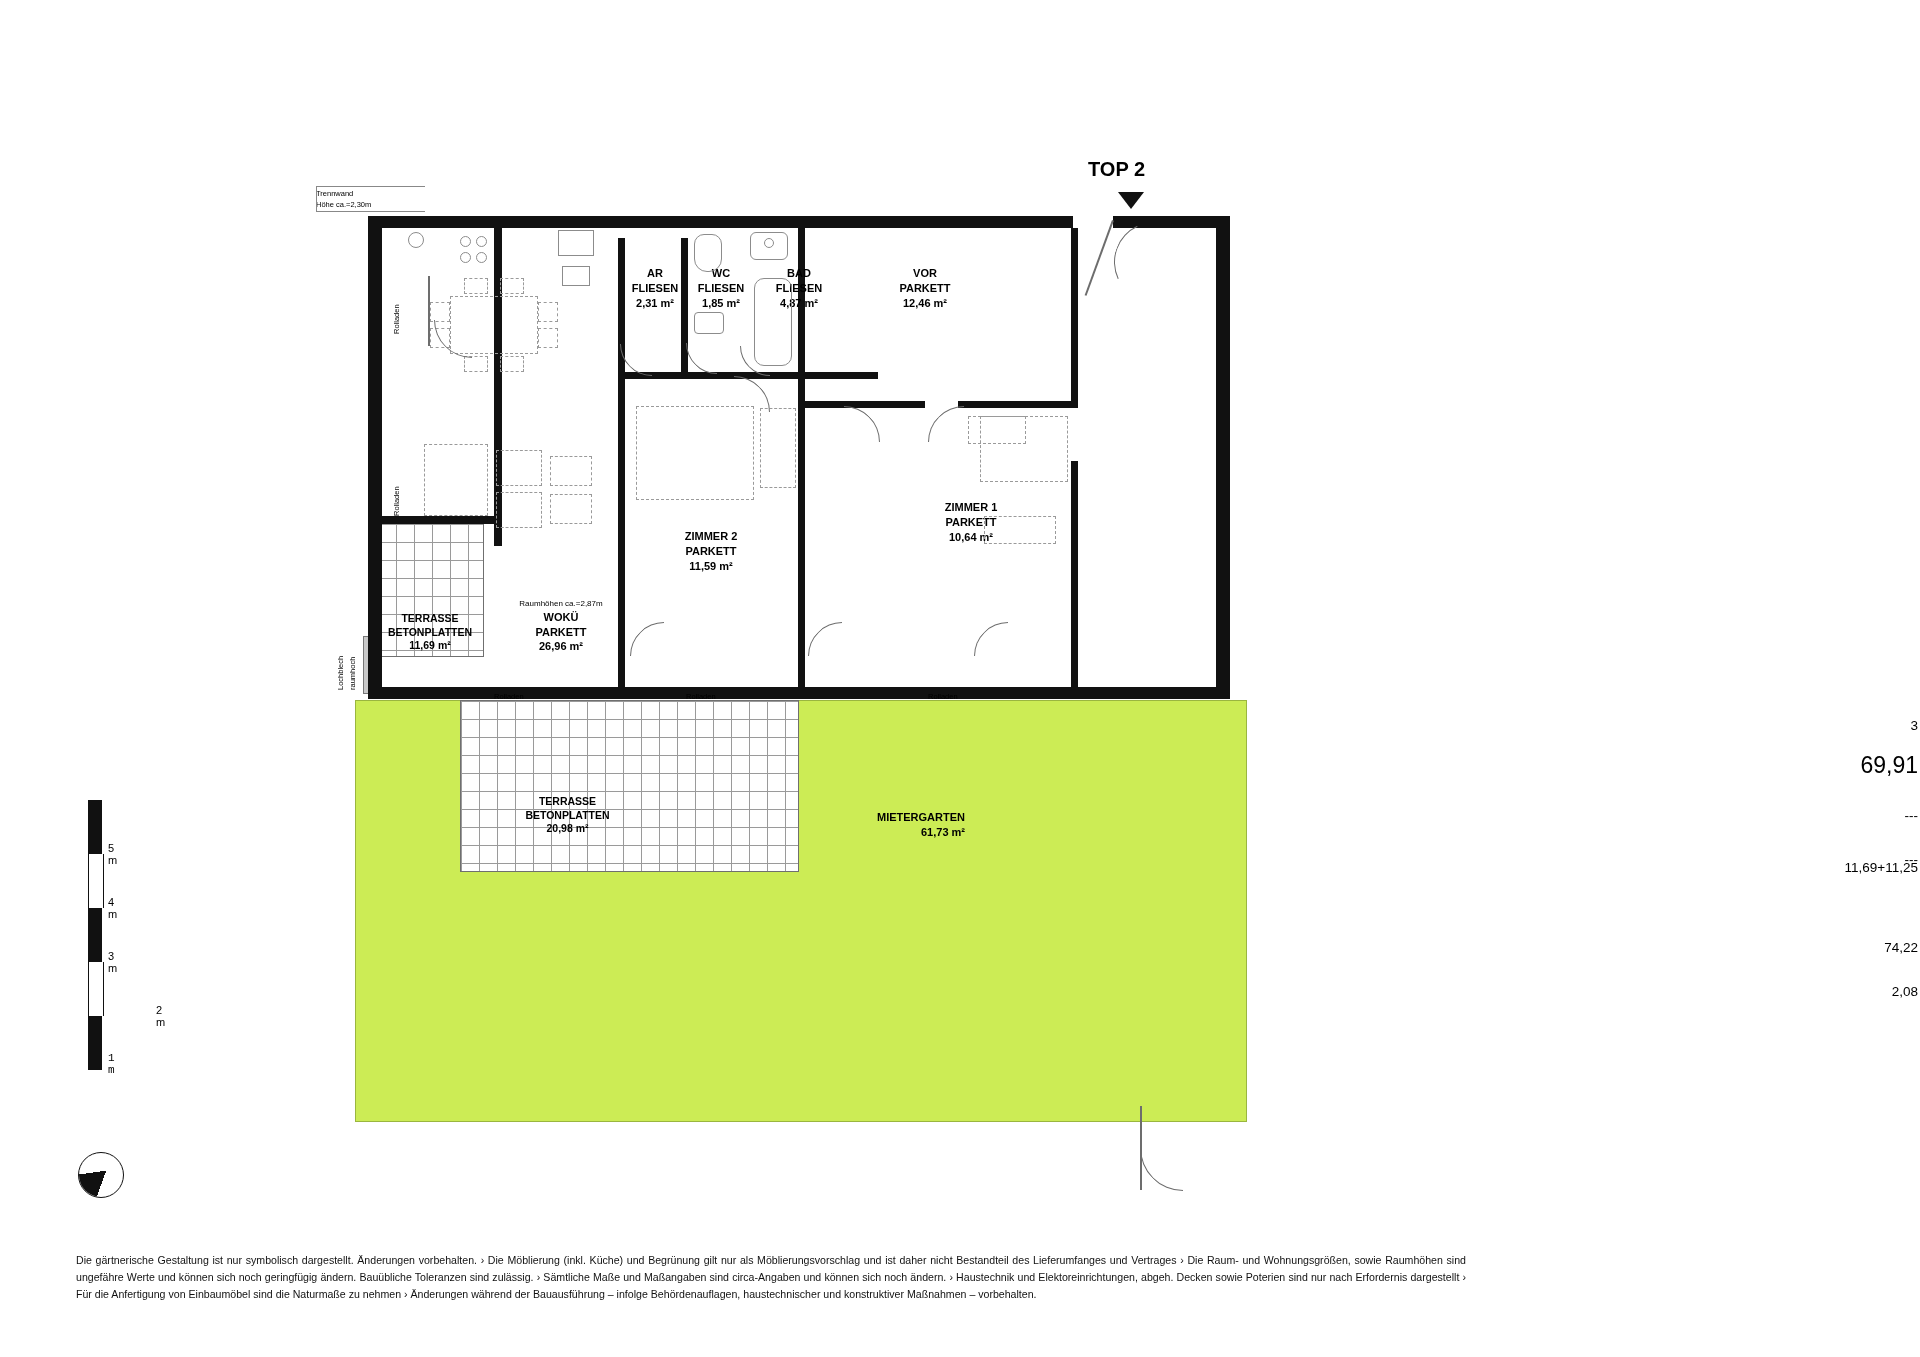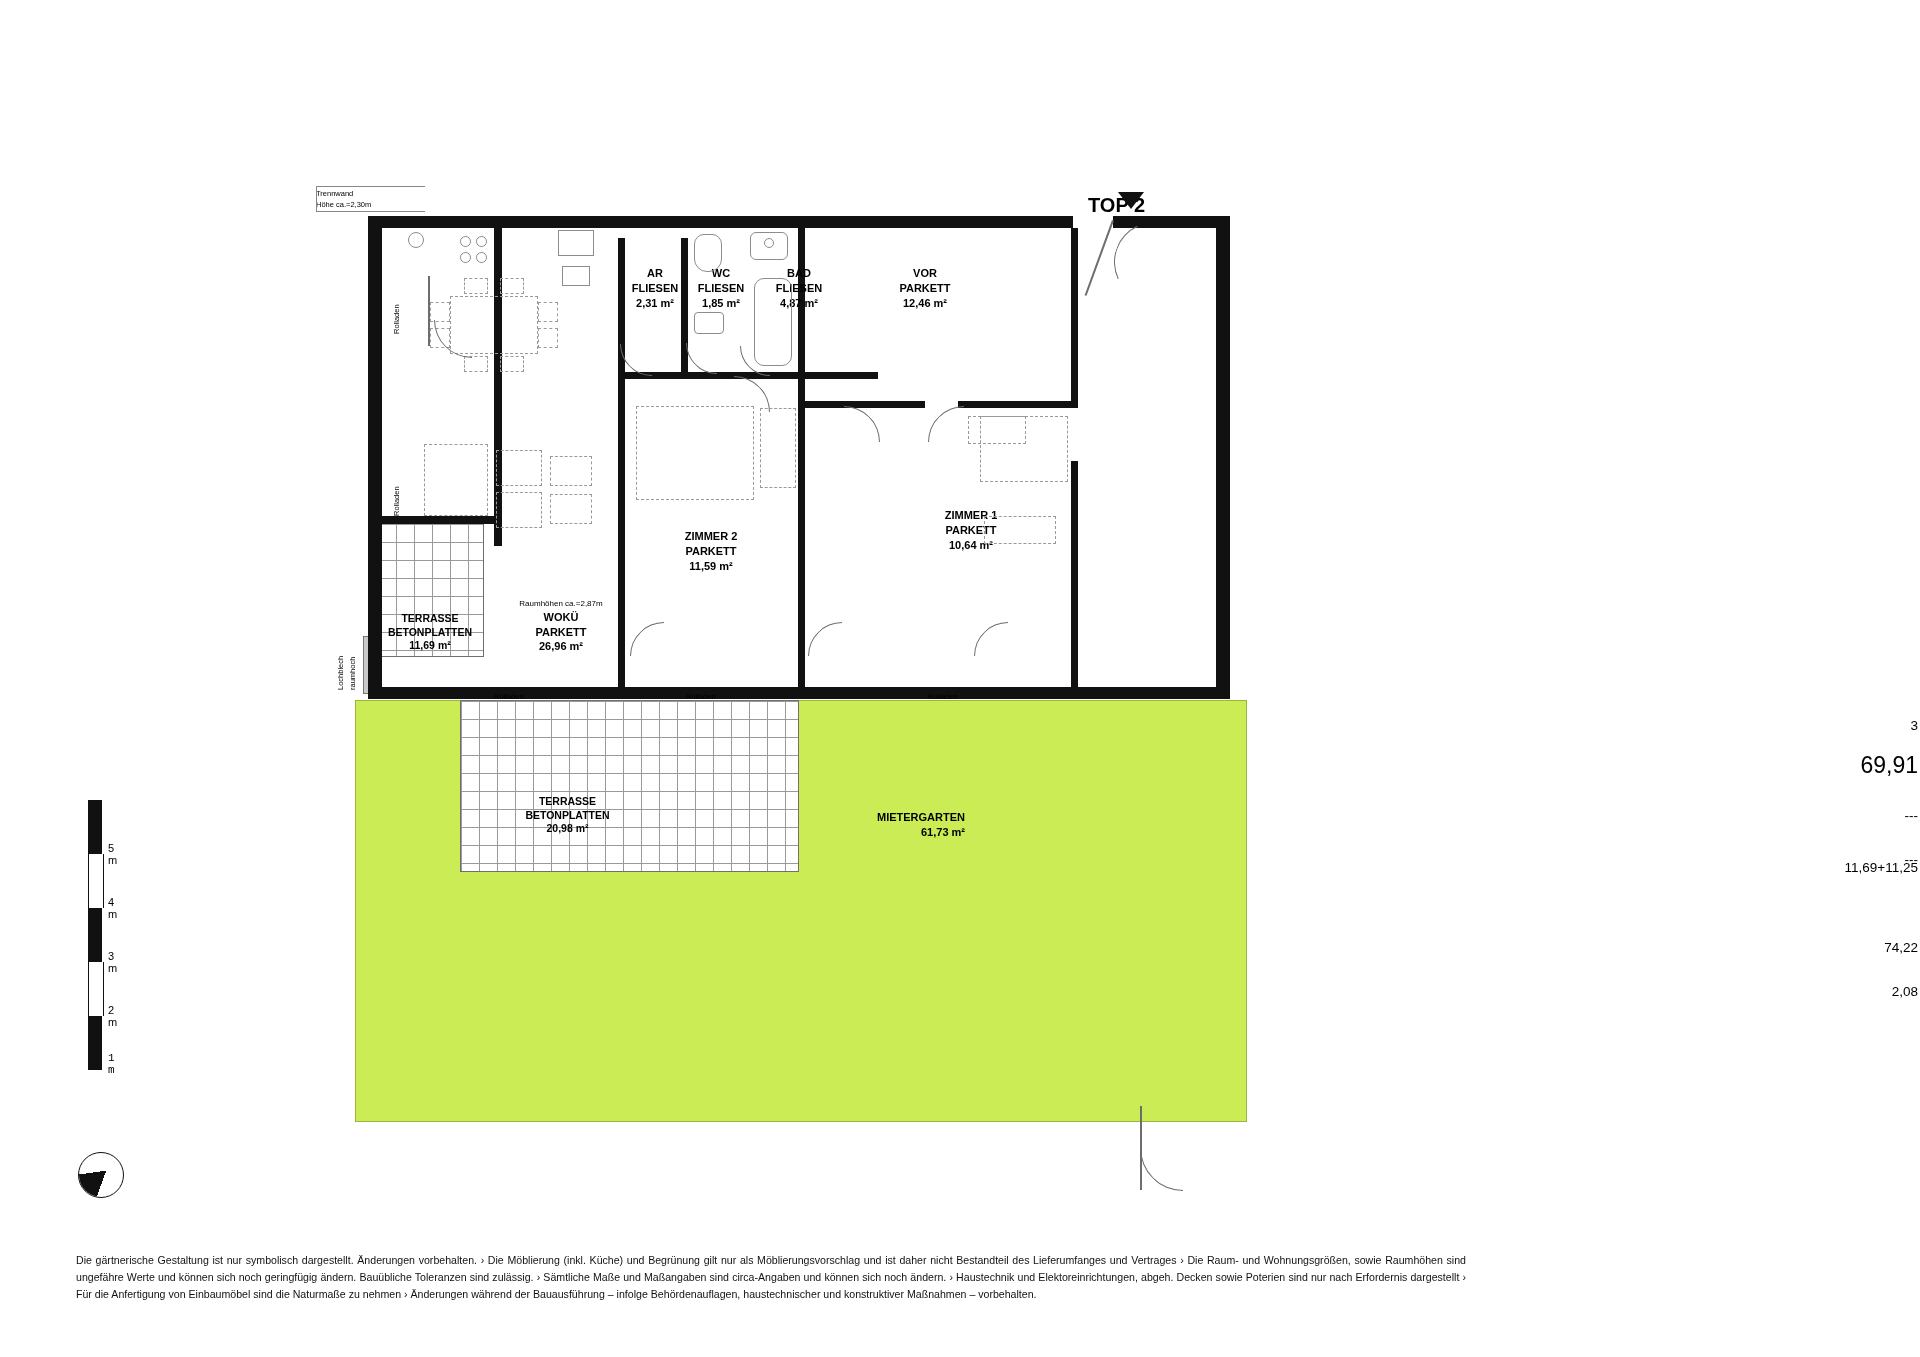--- a/index.html
+++ b/index.html
@@ -51,21 +51,21 @@
   .circ{position:absolute;border:1px solid #8c8c8c;border-radius:50%;}
 
   
   .arc{position:absolute;border:1px solid #6d6d6d;border-radius:50%;}
 
   
   .vlabel{position:absolute;font-size:7.5px;transform:rotate(-90deg);transform-origin:left top;white-space:nowrap;}
   .hlabel{position:absolute;font-size:7.5px;white-space:nowrap;}
 
   
-  #top-marker{position:absolute;left:1088px;top:158px;font-size:20px;font-weight:bold;margin-top:36px;}
+  #top-marker{position:absolute;left:1088px;top:158px;font-size:20px;font-weight:bold;}
   #top-marker-tri{position:absolute;left:1118px;top:192px;width:0;height:0;border-left:13px solid transparent;border-right:13px solid transparent;border-top:17px solid #111;}
 
   
   #scalebar{position:absolute;left:84px;top:800px;width:26px;height:330px;}
   .sb-seg{position:absolute;left:4px;width:14px;}
   .sb-txt{position:absolute;left:24px;font-size:11px;}
 
   
   .north{position:absolute;width:44px;height:44px;border:1.4px solid #111;border-radius:50%;overflow:hidden;background:#fff;}
   .north:after{content:"";position:absolute;left:0;top:0;width:100%;height:100%;
@@ -168,21 +168,21 @@
         <div>PARKETT</div>
         <div>12,46 m²</div>
       </div>
 
       <div class="room-label" style="left:288px;top:280px;width:110px;margin-top:33px;">
         <div>ZIMMER 2</div>
         <div>PARKETT</div>
         <div>11,59 m²</div>
       </div>
 
-      <div class="room-label" style="left:548px;top:292px;width:110px;">
+      <div class="room-label" style="left:548px;top:284px;width:110px;">
         <div>ZIMMER 1</div>
         <div>PARKETT</div>
         <div>10,64 m²</div>
       </div>
 
       <div class="abs" style="left:-52px;top:-28px;width:110px;font-size:7.5px;line-height:1.5;">
         <span>Trennwand</span><br>
         <span>Höhe ca.=2,30m</span>
       </div>
       <div class="abs" style="left:-52px;top:-30px;width:108px;height:24px;border:1px solid #888;border-right:none;"></div>
@@ -253,21 +253,21 @@
 
     <div id="scalebar">
       <div class="sb-seg" style="top:0;height:54px;background:#111;"></div>
       <div class="sb-seg" style="top:54px;height:54px;background:#fff;border-left:1px solid #111;border-right:1px solid #111;"></div>
       <div class="sb-seg" style="top:108px;height:54px;background:#111;"></div>
       <div class="sb-seg" style="top:162px;height:54px;background:#fff;border-left:1px solid #111;border-right:1px solid #111;"></div>
       <div class="sb-seg" style="top:216px;height:54px;background:#111;"></div>
       <div class="sb-txt" style="top:42px;">5 m</div>
       <div class="sb-txt" style="top:96px;">4 m</div>
       <div class="sb-txt" style="top:150px;">3 m</div>
-      <div class="sb-txt" style="top:204px;">2 m</div>
+      <div class="sb-txt" style="top:204px;margin-left:48px;">2 m</div>
       <div class="sb-txt" style="top:252px;font-family:Liberation Mono, monospace;">1 m</div>
     </div>
 
     <div class="north" id="north-main"></div>
   </div>
 
   <div id="disclaimer">Die gärtnerische Gestaltung ist nur symbolisch dargestellt. Änderungen vorbehalten. › Die Möblierung (inkl. Küche) und Begrünung gilt nur als Möblierungsvorschlag und ist daher nicht Bestandteil des Lieferumfanges und Vertrages › Die Raum- und Wohnungsgrößen, sowie Raumhöhen sind ungefähre Werte und können sich noch geringfügig ändern. Bauübliche Toleranzen sind zulässig. › Sämtliche Maße und Maßangaben sind circa-Angaben und können sich noch ändern. › Haustechnik und Elektoreinrichtungen, abgeh. Decken sowie Poterien sind nur nach Erfordernis dargestellt › Für die Anfertigung von Einbaumöbel sind die Naturmaße zu nehmen › Änderungen während der Bauausführung – infolge Behördenauflagen, haustechnischer und konstruktiver Maßnahmen – vorbehalten.</div>
 
   <div id="info">
 

